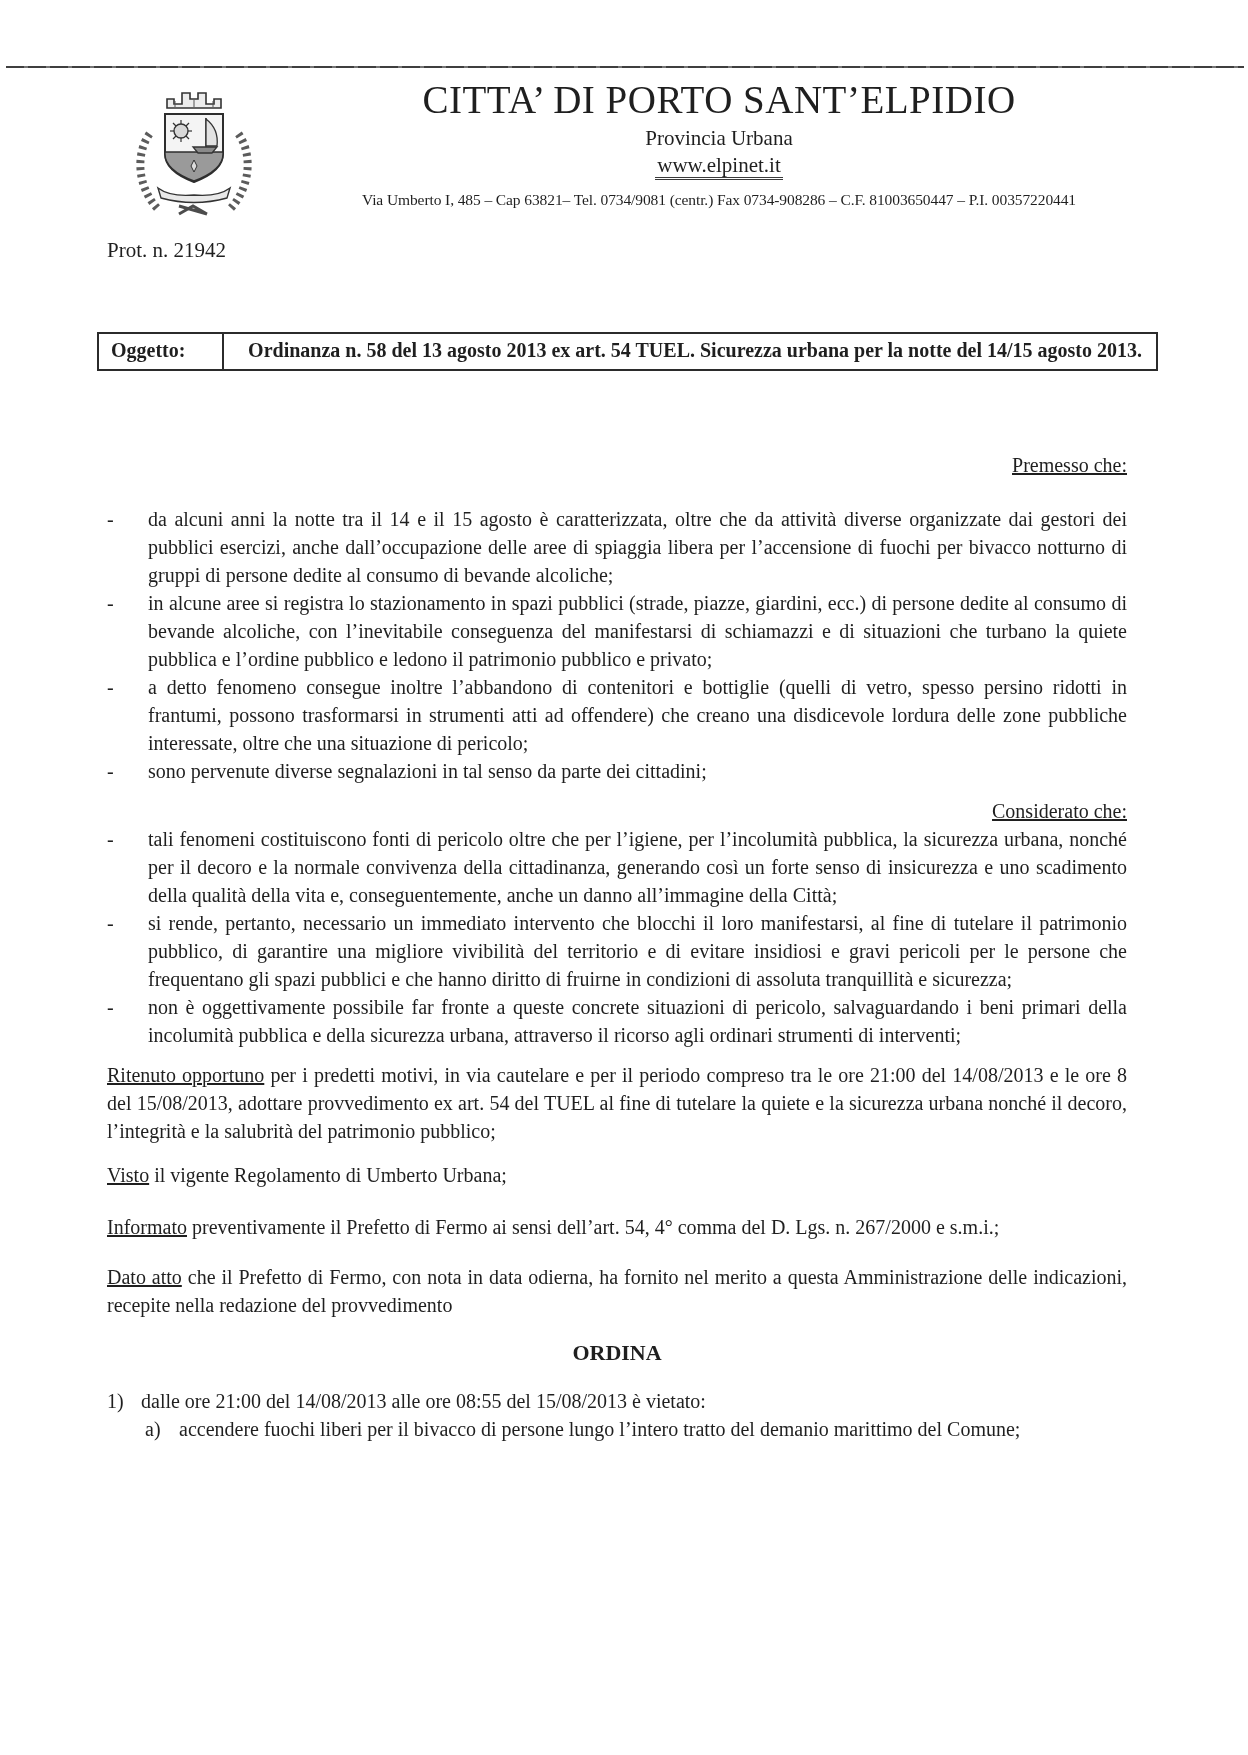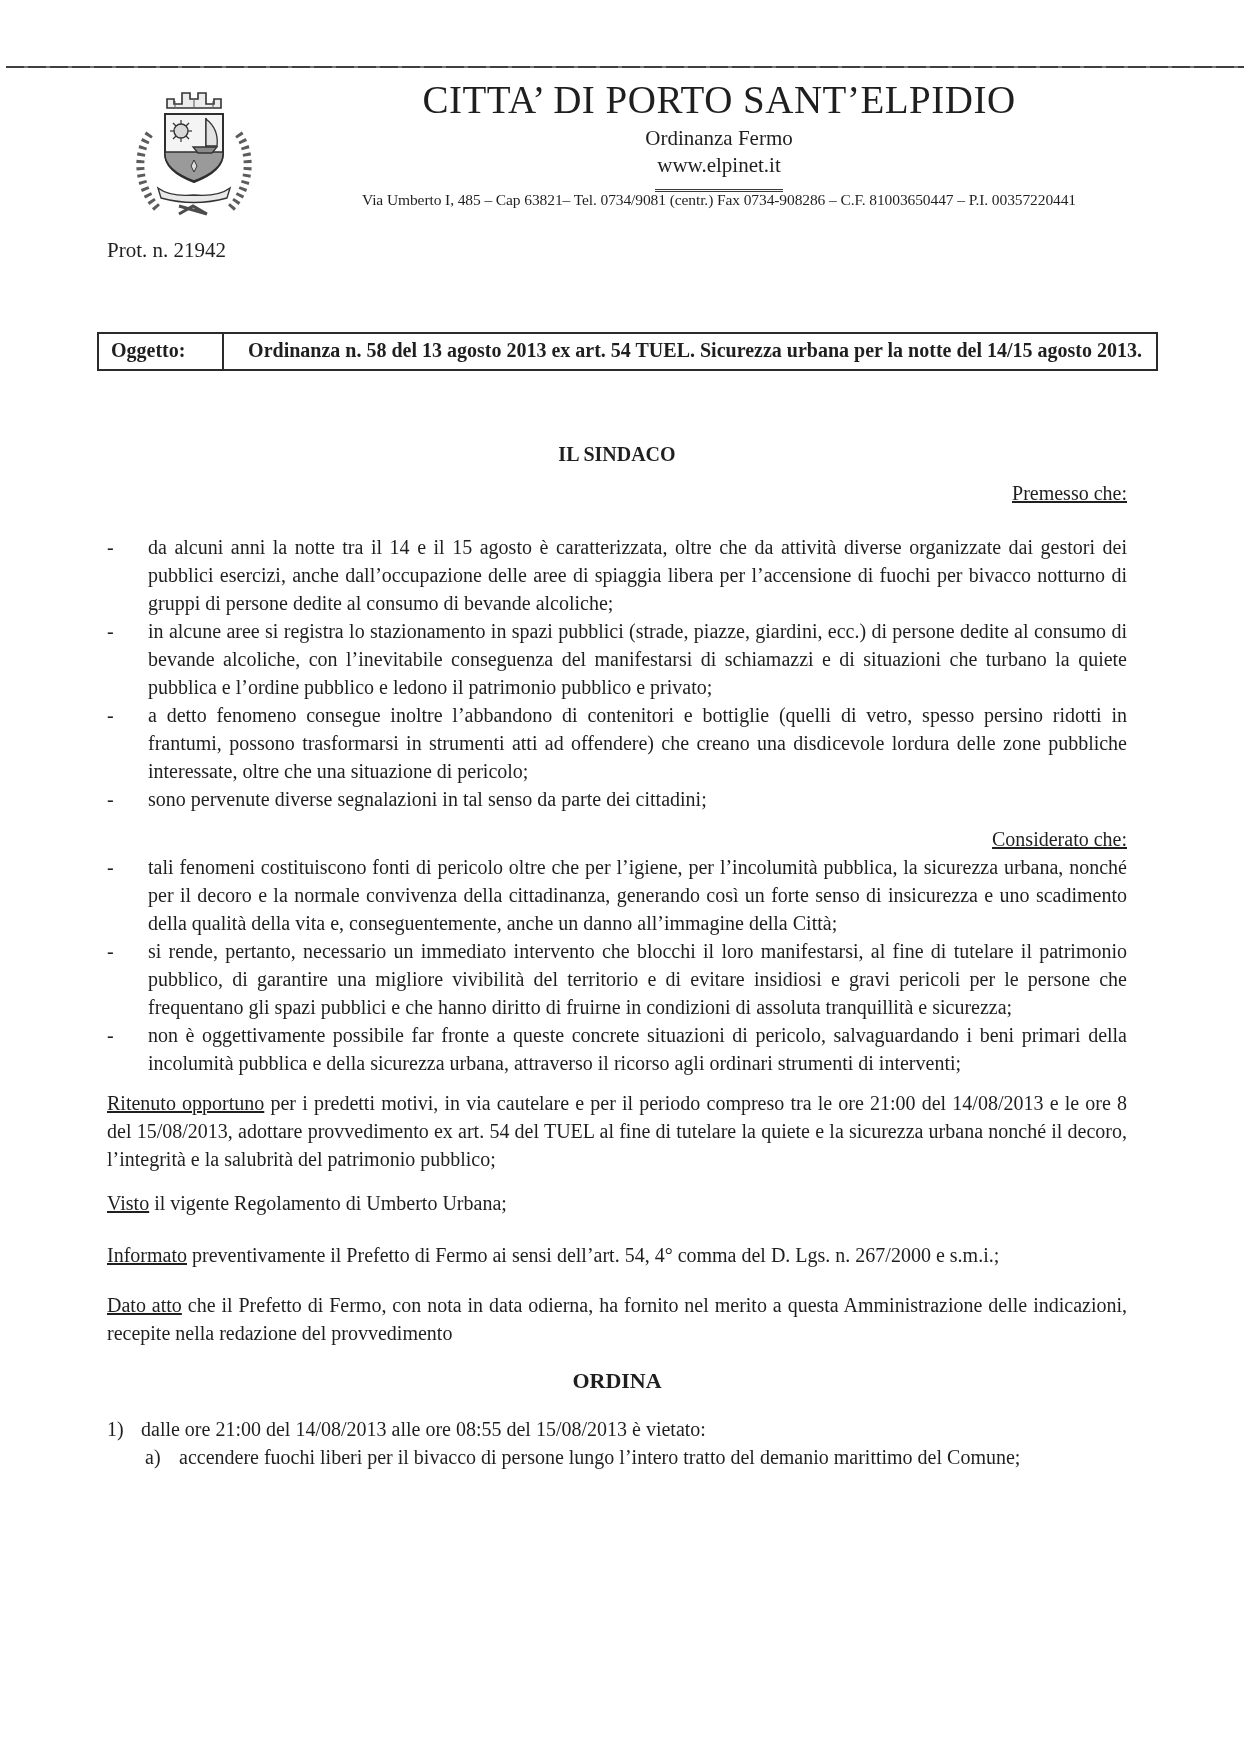--- a/index.html
+++ b/index.html
@@ -13,21 +13,21 @@
     position:absolute; left:6px; top:66px; width:1238px; height:2px;
     background:repeating-linear-gradient(90deg,#3f3f3f 0 18px,#757575 18px 22px);
   }
   
   .letterhead { position:absolute; left:0; top:74px; width:100%; height:150px; }
   .crest { position:absolute; left:127px; top:0; width:134px; height:146px; }
   .head-text { position:absolute; left:280px; top:4px; width:878px; text-align:center; }
   .city-title { font-size:39px; line-height:44px; letter-spacing:0.5px; white-space:nowrap; }
   .subtitle { font-size:21px; line-height:26px; margin-top:3px; }
   .website { font-size:21px; line-height:24px; margin-top:2px; }
-  .website span { border-bottom:3px double #3a3a3a; padding:0 2px 12px 2px; }
+  .website span { border-bottom:3px double #3a3a3a; padding:0 2px 0px 2px; }
   .address { font-size:15.5px; line-height:20px; margin-top:13px; letter-spacing:-0.1px; white-space:nowrap; }
   
   .prot { position:absolute; left:107px; top:238px; font-size:21px; }
   
   .oggetto {
     position:absolute; left:97px; top:332px; width:1061px;
     border-collapse:collapse; table-layout:fixed;
   }
   .oggetto td { border:2px solid #2b2b2b; font-size:20px; font-weight:bold; line-height:27px; vertical-align:top; }
   .og-label { width:105px; padding:3px 6px 5px 12px; }
@@ -97,40 +97,39 @@
         <path d="M79,45 q13,10 11,27 l-11,0 z" fill="#e2e2e2" stroke="#333" stroke-width="1.3"></path>
         <path d="M66,73 h24 l-5,6 h-14 z" fill="#8a8a8a" stroke="#333" stroke-width="1.3"></path>
 
         <path d="M67,86 l3,6 -3,6 -3,-6 z" fill="#dcdcdc" stroke="#333" stroke-width="1"></path>
 
         <path d="M31,114 q12,9 36,7 q24,2 36,-7 l-3,10 q-33,9 -66,0 z" fill="#e9e9e9" stroke="#333" stroke-width="1.4"></path>
       </svg>
     </div>
     <div class="head-text">
       <div class="city-title">CITTA’ DI PORTO SANT’ELPIDIO</div>
-      <div class="subtitle">Ordinanza Fermo</div>
+      <div class="subtitle">Provincia Urbana</div>
       <div class="website"><span>www.elpinet.it</span></div>
       <div class="address">Via Umberto I, 485 – Cap 63821– Tel. 0734/9081 (centr.) Fax 0734-908286 – C.F. 81003650447 – P.I.  00357220441</div>
     </div>
   </header>
 
   <div class="prot">Prot. n. 21942</div>
 
   <table class="oggetto">
     <tbody>
         <tr>
       <td class="og-label">Oggetto:</td>
       <td class="og-text">Ordinanza n. 58 del  13 agosto 2013 ex art. 54 TUEL. Sicurezza urbana per la notte del 14/15 agosto 2013.</td>
     </tr>
   </tbody>
     </table>
 
   <div class="body">
 
-    <div class="center-head">IL SINDACO</div>
 
     <div class="sec-label"><span>Premesso che:</span></div>
 
     <div class="bullets">
       <div class="bullet">
         <span class="marker">-</span>
         <span class="btext">da alcuni anni la notte tra il 14 e  il 15 agosto è caratterizzata, oltre che da attività diverse organizzate dai gestori dei pubblici esercizi, anche dall’occupazione delle aree di spiaggia libera per l’accensione di fuochi per bivacco notturno di gruppi di persone dedite al consumo di bevande alcoliche;</span>
       </div>
       <div class="bullet">
         <span class="marker">-</span>

